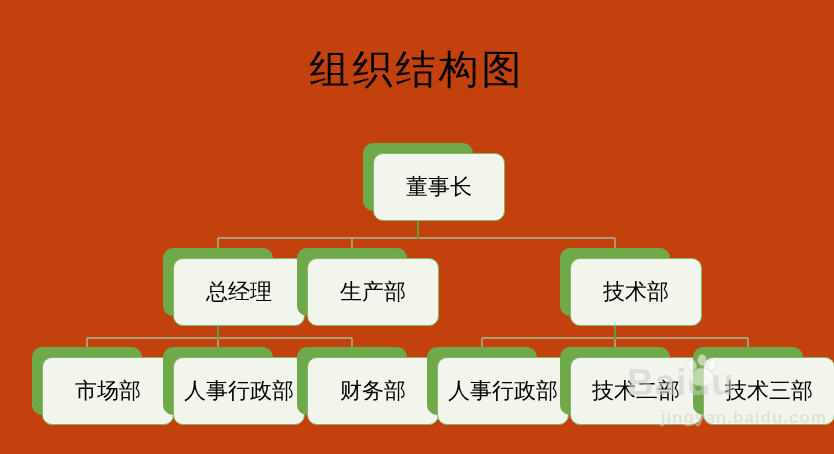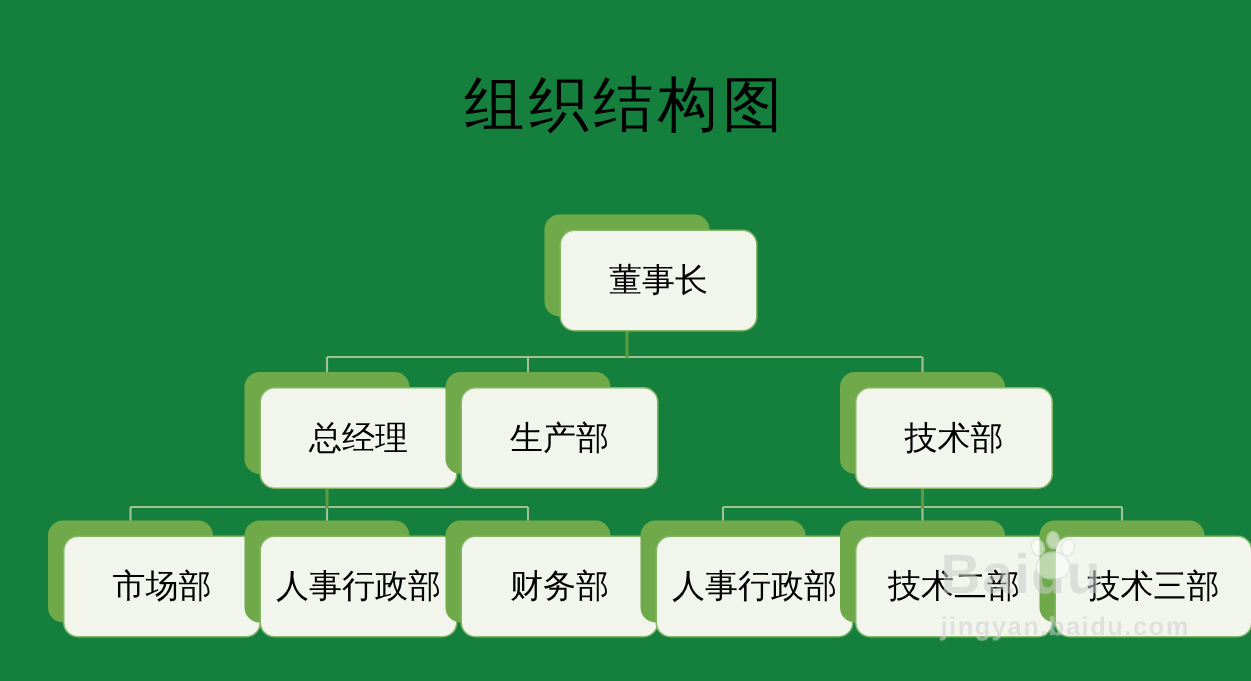--- a/index.html
+++ b/index.html
@@ -1,19 +1,19 @@
 <!DOCTYPE html>
 <html style="--node-green: #6fa94a; --node-fill: #f1f5ec; --node-border: #84b765; --line-light: #a3c193; --line-dark: #5f9a3c; --title-color: #000000;"><head>
 <meta charset="utf-8">
 <style>
   html,body{margin:0;padding:0;background:#fff;}
   .canvas{
     position:relative;
     width:834px;height:454px;
-    background:#15803d;
+    background:#c2410c;
     overflow:hidden;
     font-family:"Liberation Serif","DejaVu Serif",serif;
   }
   .title{
     position:absolute;
     left:0;top:42px;width:834px;
     margin:0;
     text-align:center;
     font-size:40px;
     font-weight:400;
@@ -75,21 +75,21 @@
     margin-left:6px;
     text-shadow:0 0 1px #ffffff;
   }
   .wm-paw{
     position:absolute;left:56px;top:-10px;
   }
   .wm-url{
     font-size:17px;font-weight:bold;
     color:#d0d0d0;
     letter-spacing:1px;
-    text-align:left;
+    text-align:right;
     margin-top:0px;
     text-shadow:0 0 1px #ffffff;
   }
 </style>
 </head>
 <body>
 
 <div class="canvas">
 
   <h1 class="title">组织结构图</h1>

